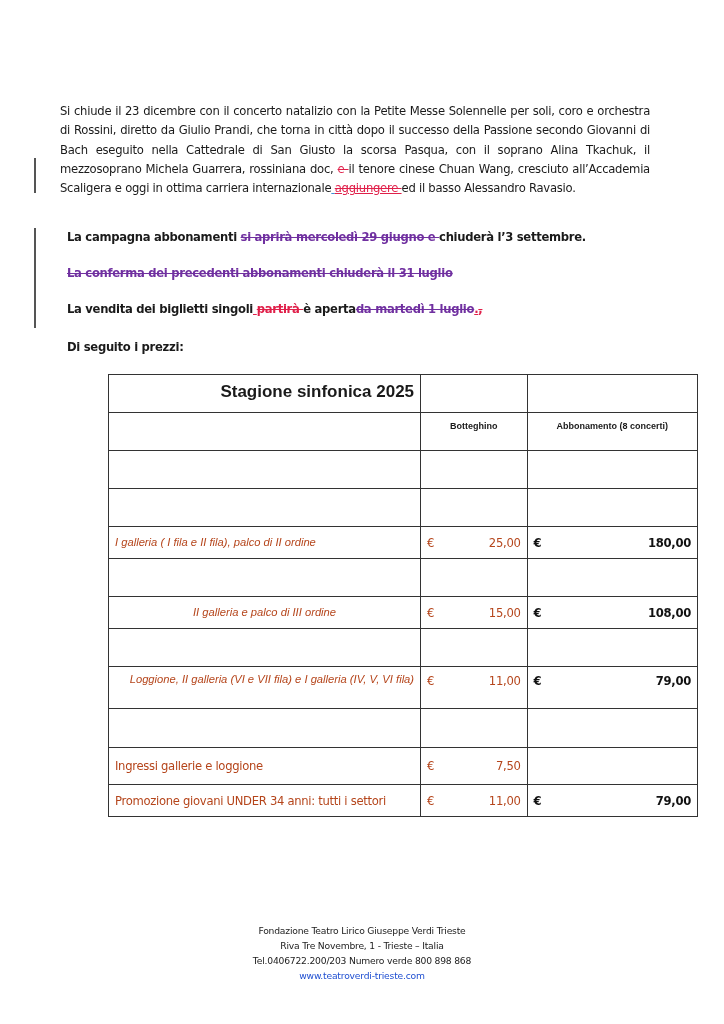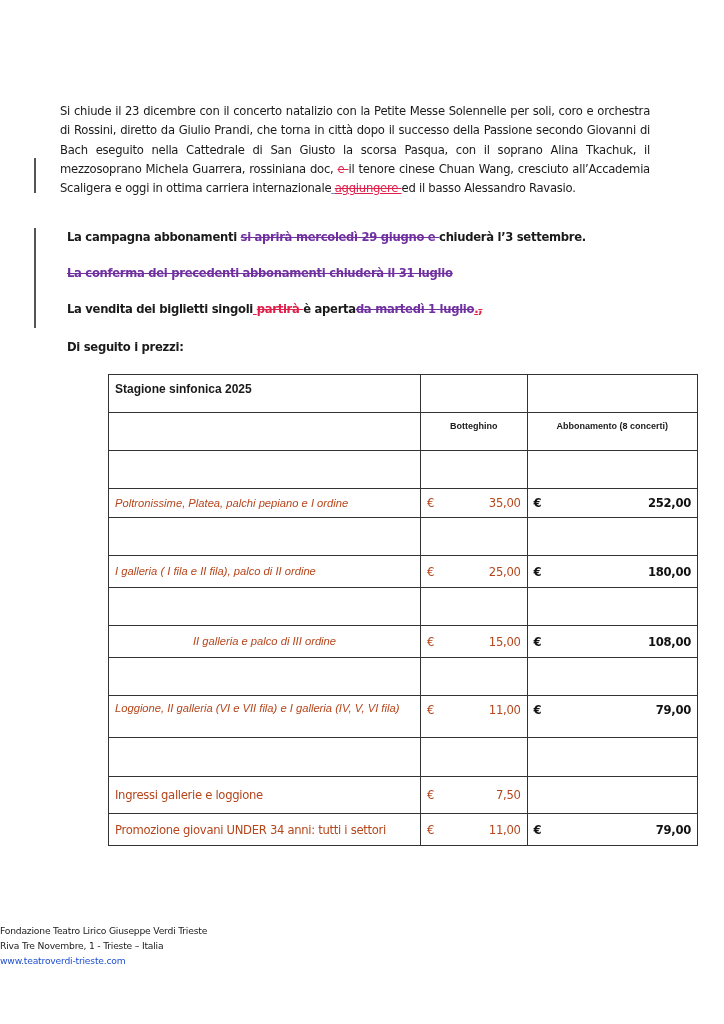--- a/index.html
+++ b/index.html
@@ -14,29 +14,29 @@
   .del-purple { color:#7030a0; text-decoration:line-through; text-decoration-color:#7030a0; }
   .del-red { color:#e0204a; text-decoration:line-through; text-decoration-color:#e0204a; }
   .ins-blue { text-decoration:underline; text-decoration-color:#3a8fd8; }
   .change-bar { position:absolute; left:34px; width:1.5px; background:#555; }
   table.prices { position:absolute; left:108px; top:374px; border-collapse:collapse;
                  width:590px; table-layout:fixed; }
   table.prices td { border:1.5px solid #333; padding:0 6px; vertical-align:middle; }
   .col1 { width:293px; }
   .col2 { width:100px; }
   .col3 { width:160px; }
-  .hdr-title { font-weight:bold; font-size:12px; text-align:left; vertical-align:top !important; padding-top:7px !important; }
+  .hdr-title { font-weight:bold; font-size:17px; text-align:right; vertical-align:top !important; padding-top:7px !important; }
   .hdr-col { font-weight:bold; font-size:9px; text-align:center; vertical-align:top !important; padding-top:8px !important; }
   .cat { color:#b5451b; font-style:italic; font-size:11.2px; line-height:13px; }
   .cat-plain { color:#b5451b; font-size:11.6px; font-family:"DejaVu Sans", sans-serif; letter-spacing:-0.3px; }
   .cat-top { vertical-align:top !important; padding-top:6px !important; }
   .price { color:#b5451b; font-family:"DejaVu Sans", sans-serif; font-size:11.6px; letter-spacing:-0.3px; }
   .price-abb { color:#111; font-weight:bold; font-family:"DejaVu Sans", sans-serif; font-size:11.6px; letter-spacing:-0.3px; }
   .cell-flex { display:flex; justify-content:space-between; align-items:center; }
-  .footer { position:absolute; left:0; width:724px; top:923px; 
+  .footer { position:absolute; left:0; width:724px; top:923px; text-align:center;
             font-family:"DejaVu Sans", sans-serif; font-size:9.2px; line-height:15px; color:#222; letter-spacing:-0.2px; }
   .footer a { color:#1f4fd1; }
 </style>
 </head>
 <body>
 
 <div class="change-bar" style="top:158px;height:35px;"></div>
 <div class="change-bar" style="top:228px;height:100px;"></div>
 
 <div class="body-text para1">
@@ -73,35 +73,20 @@
     <td></td>
     <td class="hdr-col">Botteghino</td>
     <td class="hdr-col">Abbonamento (8 concerti)</td>
   </tr>
   <tr style="height:38px;">
         <td></td>
         <td></td>
         <td></td>
       </tr>
 
-  <tr style="height:29px;">
-    <td class="cat">Poltronissime, Platea, palchi pepiano e I ordine</td>
-    <td>
-          <div class="cell-flex price">
-            <span>€</span>
-            <span>35,00</span>
-          </div>
-        </td>
-    <td>
-          <div class="cell-flex price-abb">
-            <span>€</span>
-            <span>252,00</span>
-          </div>
-        </td>
-  </tr>
   <tr style="height:38px;">
         <td></td>
         <td></td>
         <td></td>
       </tr>
 
   <tr style="height:32px;">
     <td class="cat">I galleria ( I fila e II fila), palco di II ordine</td>
     <td>
           <div class="cell-flex price">
@@ -136,21 +121,21 @@
             <span>108,00</span>
           </div>
         </td>
   </tr>
   <tr style="height:38px;">
         <td></td>
         <td></td>
         <td></td>
       </tr>
 
-  <tr style="height:42px;">
+  <tr style="height:42px;text-align:right;">
     <td class="cat cat-top">Loggione, II galleria (VI e VII fila) e I galleria (IV, V, VI fila)</td>
     <td class="cat-top">
           <div class="cell-flex price" style="padding-top:1px;">
             <span>€</span>
             <span>11,00</span>
           </div>
         </td>
     <td class="cat-top">
           <div class="cell-flex price-abb" style="padding-top:1px;">
             <span>€</span>
@@ -189,14 +174,15 @@
             <span>79,00</span>
           </div>
         </td>
   </tr>
 </tbody>
   </table>
 
 <div class="footer">
   <div>Fondazione Teatro Lirico Giuseppe Verdi Trieste</div>
   <div>Riva Tre Novembre, 1 -  Trieste – Italia</div>
+  <div>Tel.0406722.200/203 Numero verde 800 898 868</div>
   <div><a>www.teatroverdi-trieste.com</a></div>
 </div>
 
 </body></html>

